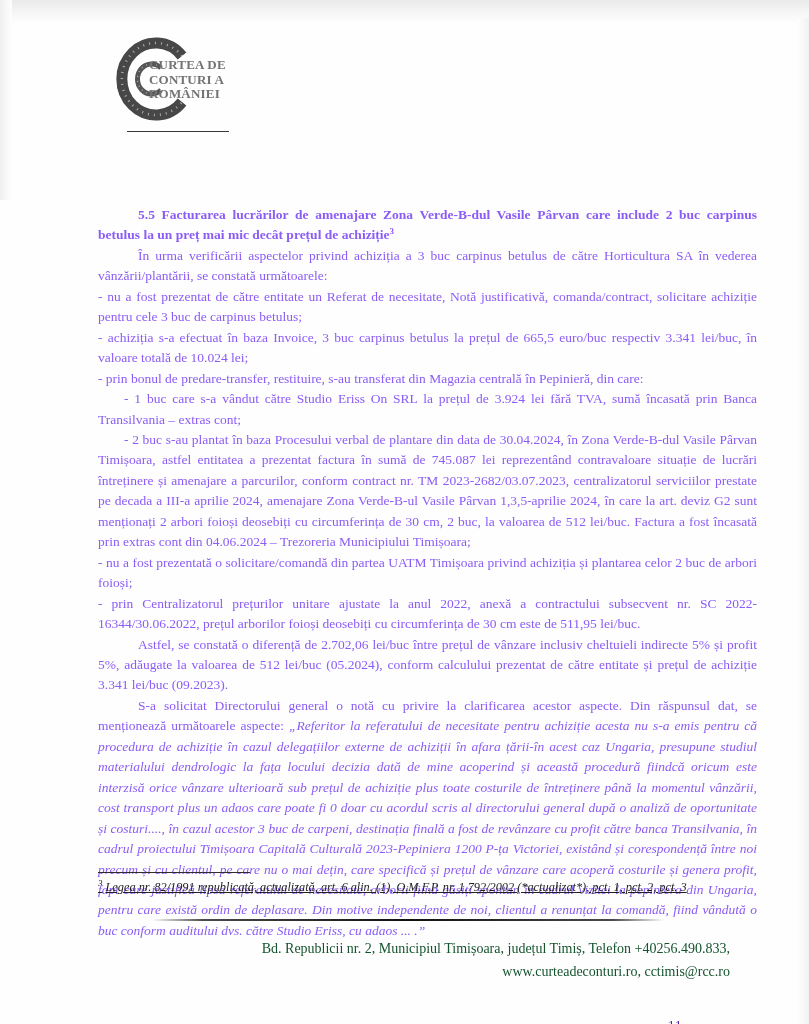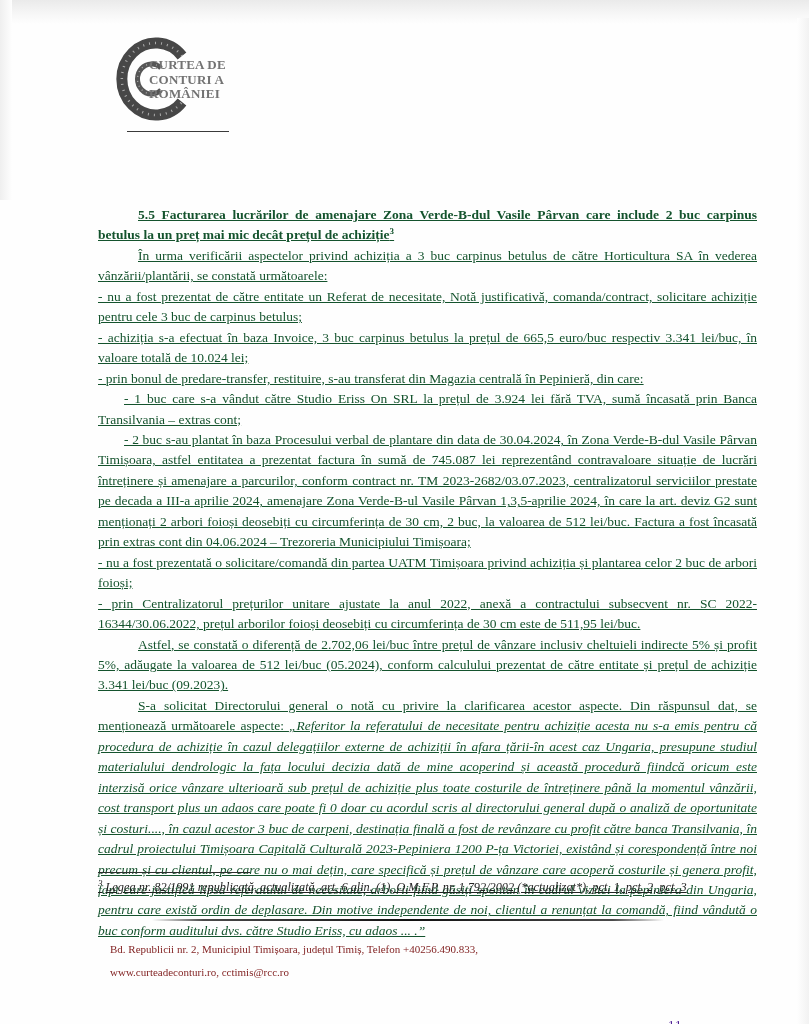--- a/index.html
+++ b/index.html
@@ -28,43 +28,43 @@
                letter-spacing:.2px; color:#737373; white-space:nowrap; }
   .logo-divider { position:absolute; left:127px; top:131px; width:102px;
                   border-top:1.5px solid #3a3a3a; }
   .office { position:absolute; left:92px; top:139px; width:172px; text-align:center;
             font-weight:bold; font-size:15.5px; line-height:17.5px;
             letter-spacing:-.2px; color:#161616; }
 
   
   .body-text { position:absolute; left:98px; top:205px; width:659px;
                font-size:13.5px; line-height:20.45px; text-align:justify;
-               color:#14532d;text-decoration:underline; }
+               color:#8b5cf6; }
   .body-text p { margin:0; }
   .doc-title { font-weight:bold; text-indent:40px; }
   .indent { text-indent:40px; }
   .flush  { text-indent:0; }
   .sub    { text-indent:26px; }
   .it { font-style:italic; }
   sup { font-size:9px; line-height:0; }
 
   
   .footnote-divider { position:absolute; left:98px; top:872px; width:152px;
                       border-top:1.6px solid #2e2e2e; }
   .footnote { position:absolute; left:98px; top:880px; width:659px;
               font-size:12.3px; font-style:italic; color:#222;text-decoration:underline; }
   .footnote sup { margin-right:3px; font-style:italic; }
 
   
   .footer-divider { position:absolute; left:152px; top:919px; width:512px; height:2.4px;
                     border-radius:2px;
                     background:linear-gradient(to right, rgba(255,255,255,0),
                                #4a4a4a 10%, #101010 50%, #4a4a4a 90%, rgba(255,255,255,0)); }
-  .footer { position:absolute; left:110px; top:938px; width:620px; text-align:left;
-            font-size:11px; line-height:22.5px; color:#7f1d1d; }
+  .footer { position:absolute; left:110px; top:938px; width:620px; text-align:right;
+            font-size:14px; line-height:22.5px; color:#14532d; }
   .page-number { position:absolute; left:668px; top:1000px; font-size:13px;
                  color:#4c1d95; letter-spacing:1px;margin-top:17px; }
 </style>
 </head>
 <body>
 
 <div class="page">
 
   <div class="scan-top"></div>
   <div class="scan-left"></div>

